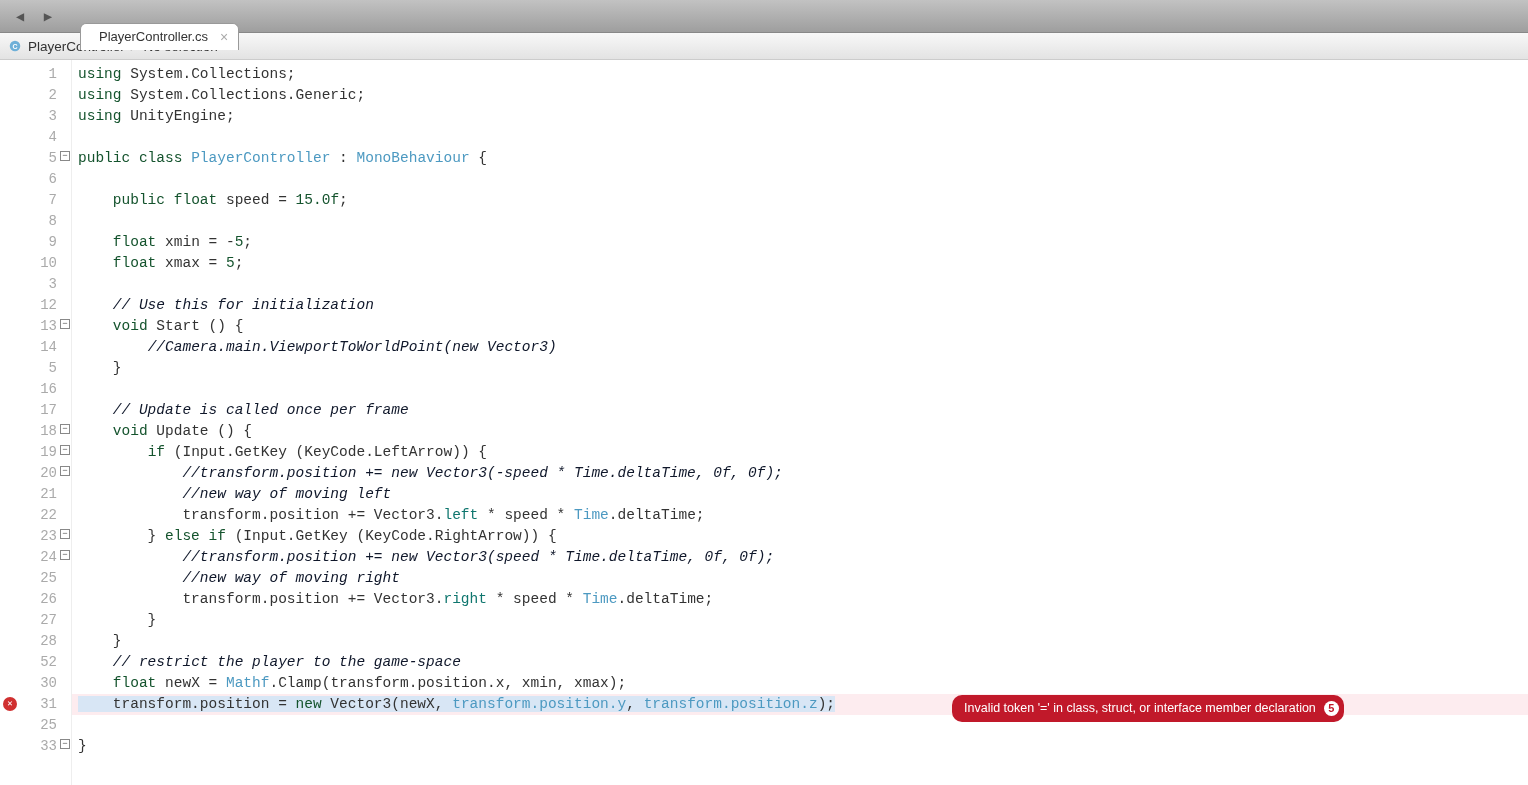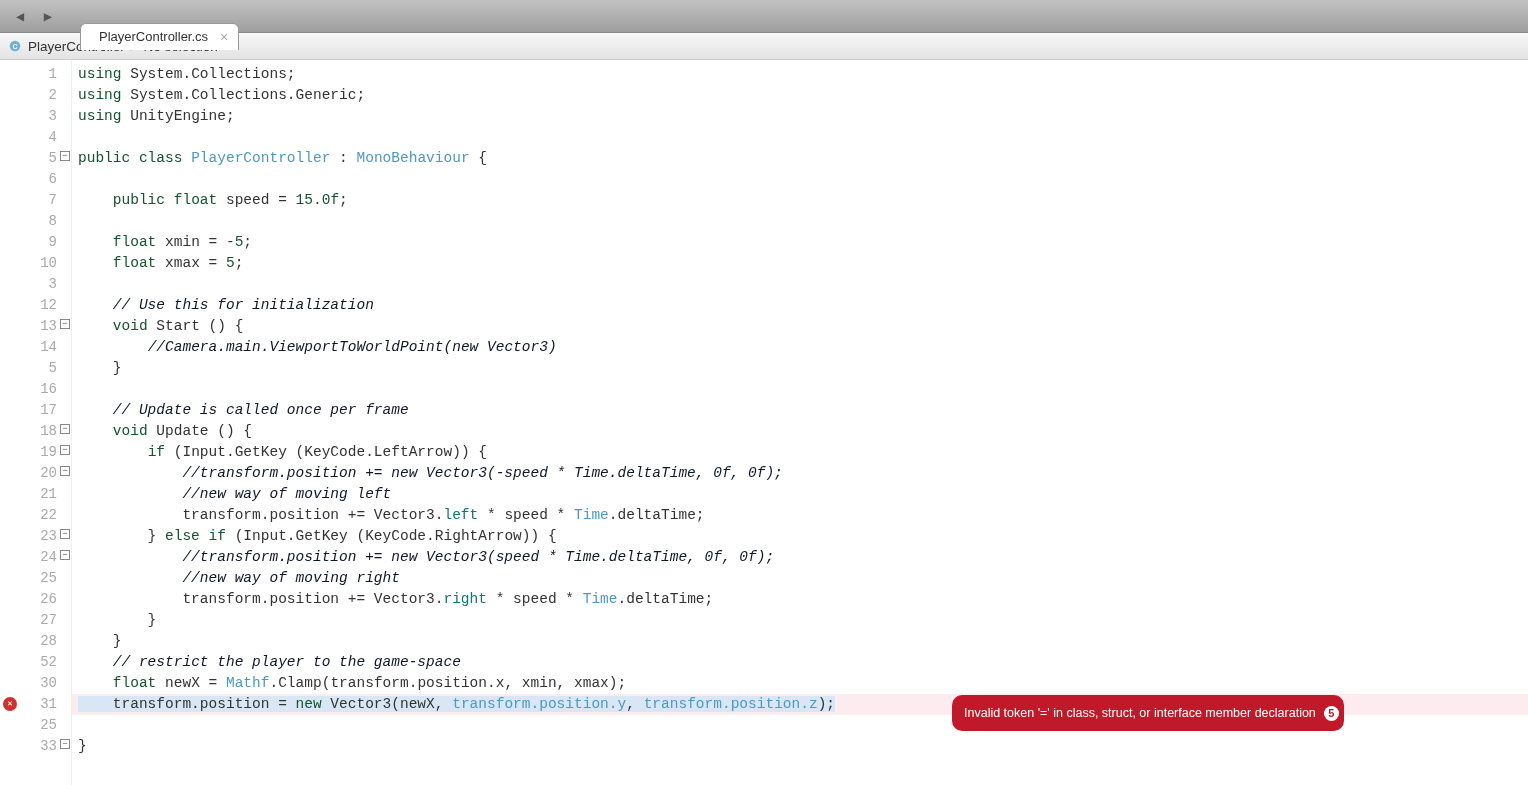--- a/index.html
+++ b/index.html
@@ -26,21 +26,21 @@
 .row.err-row { background:#fdecef; }
 .row.err-row .hl { background:#d8e6f5; }
 
 .kw { color:#14532d; } 
 .typ { color:#4c99c1; }
 .num { color:#14532d; }
 .prop { color:#0f766e; }
 .cmt { color:#0f172a; font-style:italic; }
 .nsp { color:#333;margin-top:17px; }
 
-.err-pill { position:absolute; left:880px; top:0; height:36px; margin-top:1px; background:#c1192a; color:#fff; border-radius:10px; padding:0 28px 0 12px; font-family:Arial,sans-serif; font-size:12.5px; line-height:19px; display:flex; align-items:center; }
+.err-pill { position:absolute; left:880px; top:0; height:27px; margin-top:1px; background:#c1192a; color:#fff; border-radius:10px; padding:0 28px 0 12px; font-family:Arial,sans-serif; font-size:12.5px; line-height:19px; display:flex; align-items:center; }
 .err-pill .cnt { position:absolute; right:5px; width:15px; height:15px; border-radius:50%; background:#fff; color:#c1192a; font-size:11px; font-weight:bold; display:flex; align-items:center; justify-content:center; }
 </style>
 </head>
 <body>
 
 <div class="toolbar">
   <span class="nav-arrow">◀</span>
   <span class="nav-arrow">▶</span>
   <div class="tab">
     <span>PlayerController.cs</span>

